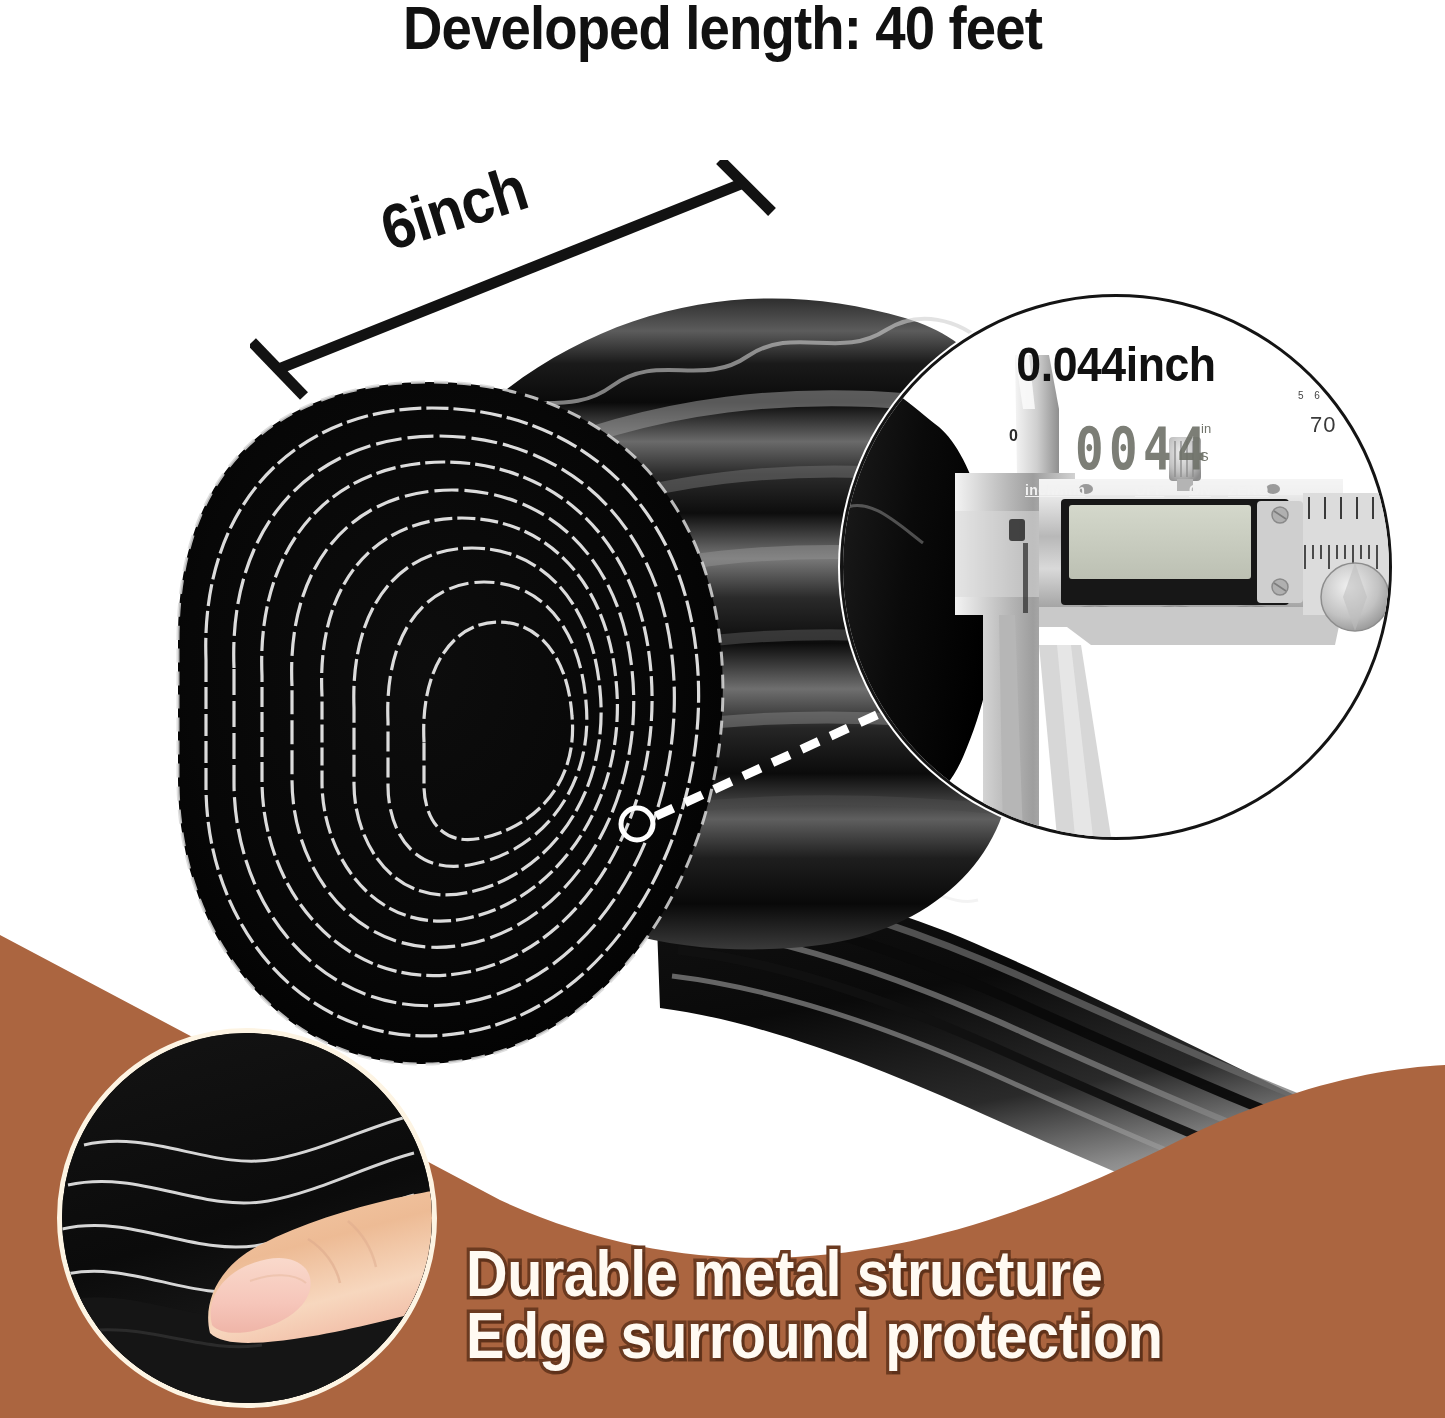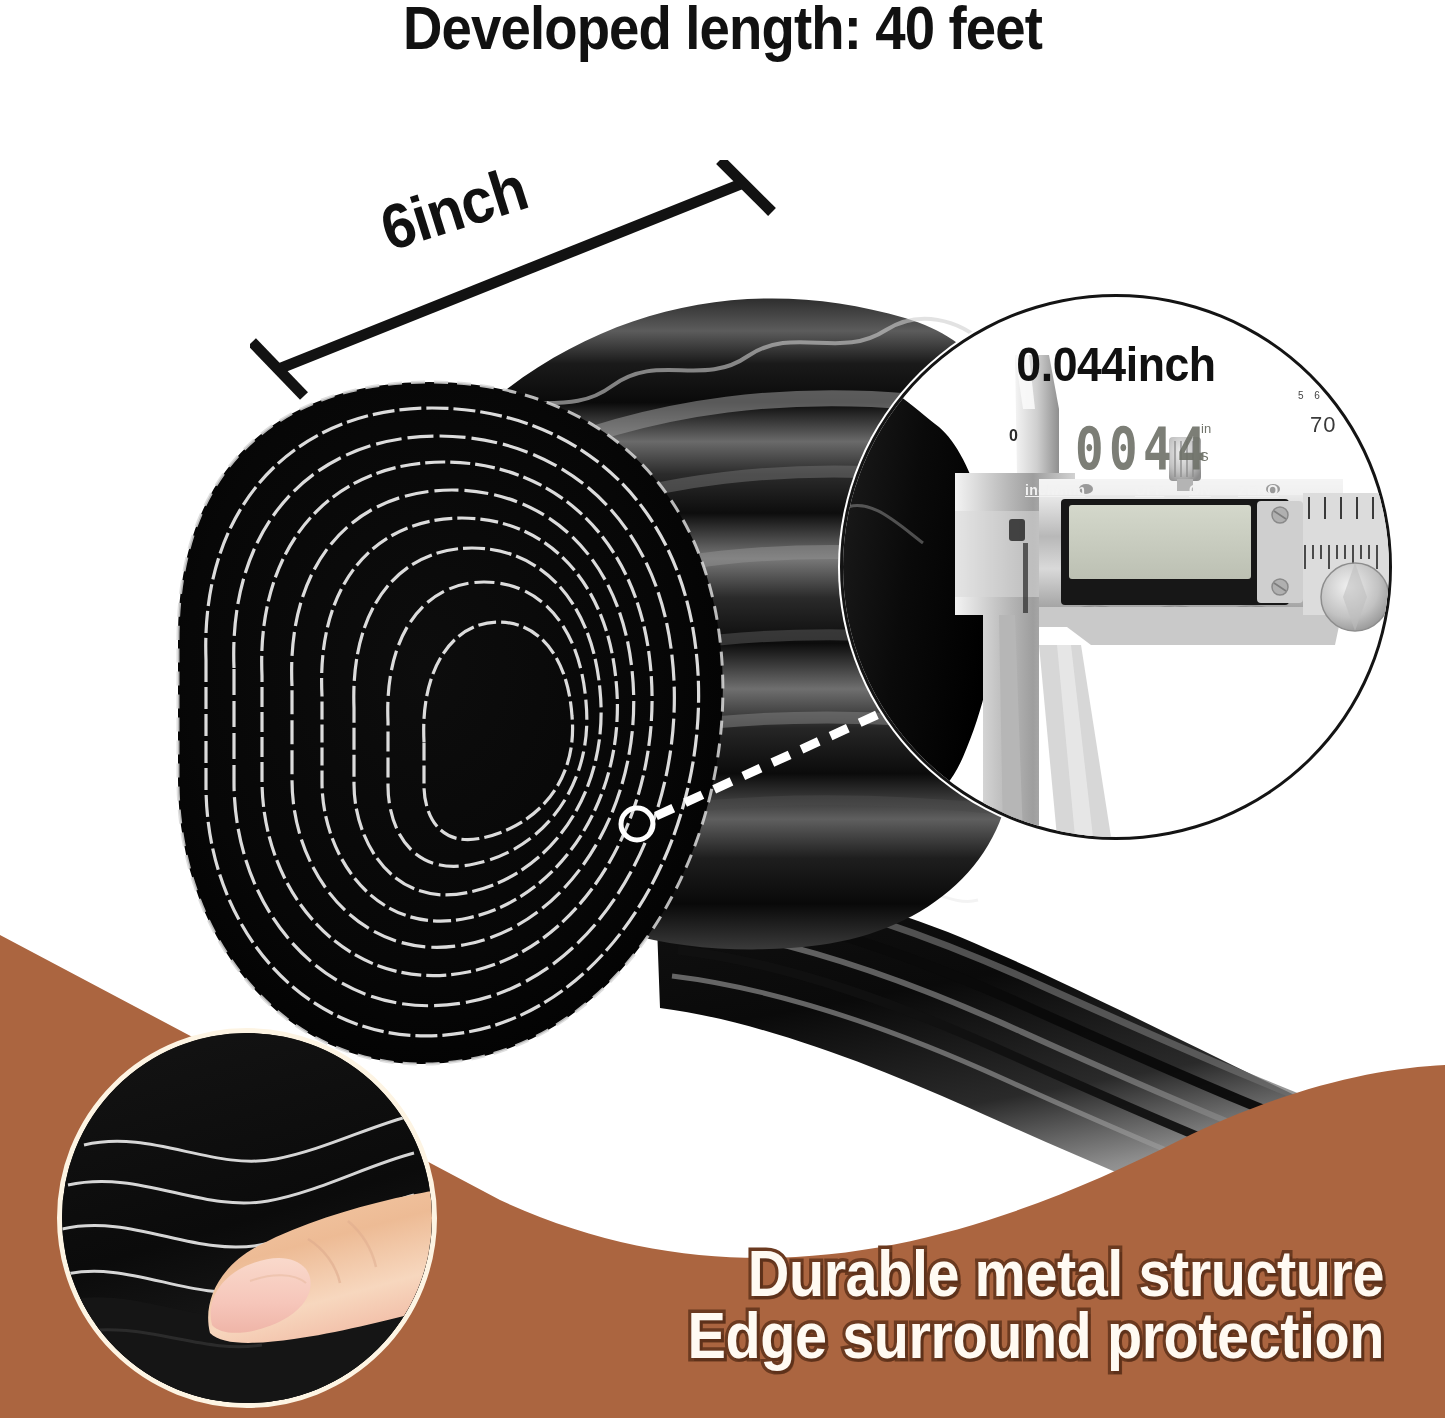--- a/index.html
+++ b/index.html
@@ -36,21 +36,21 @@
     width:1445px; height:518px;
     overflow:hidden;
   }
   .brown-band svg{display:block;}
 
   
   .headline{
     position:absolute;
     left:415px; top:1243px;
     width:1020px;
-    text-align:right;
+    text-align:left;
     line-height:.97;
     white-space:nowrap;
   }
   .headline .hl-line{
     display:block;
     font-size:64px;
     font-weight:800;
     color:#FFFAF2;
     letter-spacing:-.5px;
     transform:scaleX(.9);
@@ -161,21 +161,21 @@
     font-size:14px;
     font-weight:700;
     color:#f2f2f2;
     font-family:"Liberation Sans",sans-serif;
     letter-spacing:.4px;
   }
   .btn-labels span{position:absolute;top:0;white-space:nowrap;text-decoration:underline;}
   .bl-inchmm{left:0;}
   .bl-off{left:110px;}
   .bl-on{left:164px;}
-  .bl-zero{left:213px;}
+  .bl-zero{left:203px;}
 
   .scale-70{
     position:absolute;
     left:467px; top:115px;
     font-size:22px;
     color:#3a3a3a;
     font-family:"Liberation Sans",sans-serif;
     z-index:8;
     letter-spacing:1px;
   }

